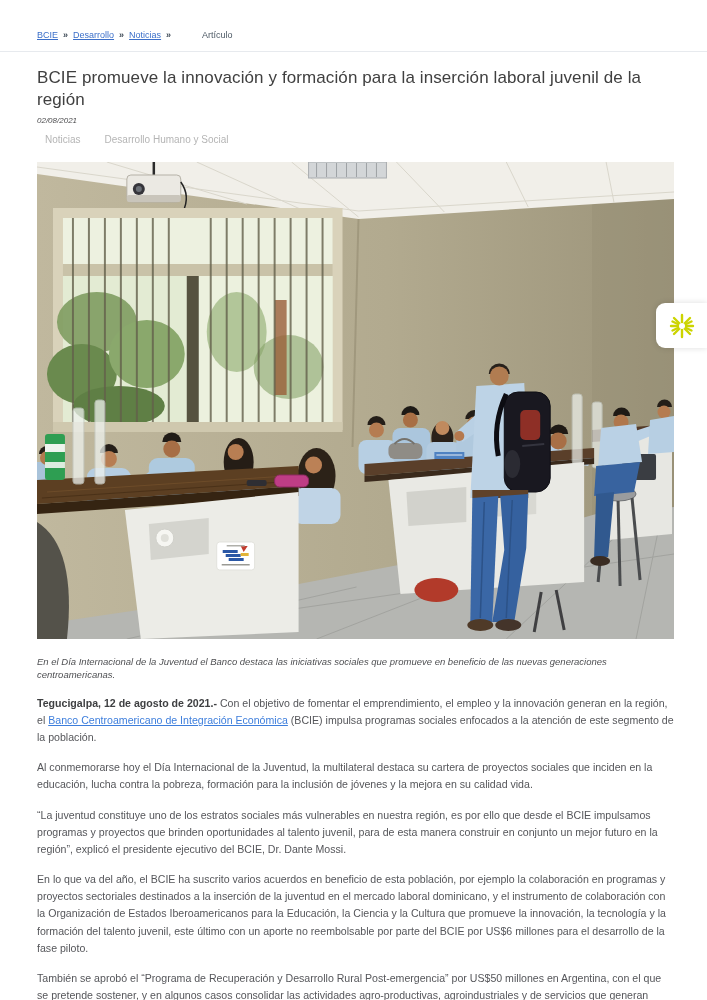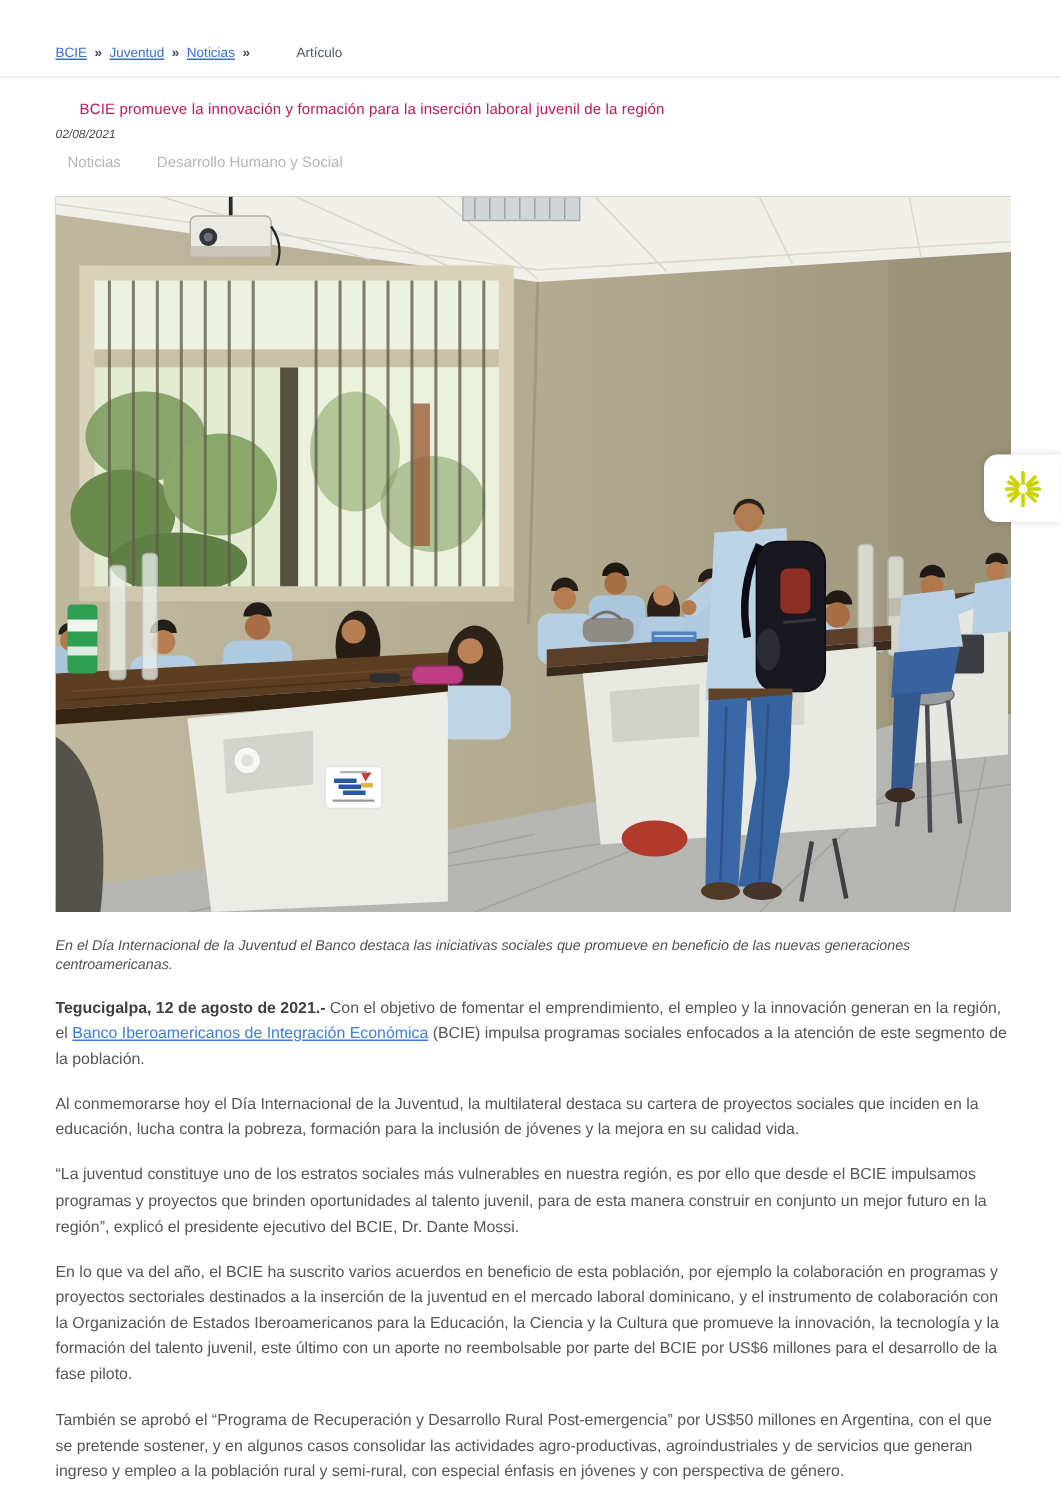--- a/index.html
+++ b/index.html
@@ -12,22 +12,22 @@
     position:relative;
     overflow:hidden;
   }
   .breadcrumb { padding:30px 37px 11px 37px; font-size:9px; color:#46525e; }
   .breadcrumb a { color:#3b6fc9; text-decoration:underline; cursor:pointer; }
   .breadcrumb .sep { margin:0 5px; color:#3e4a56; font-weight:bold; }
   .breadcrumb .current { color:#4e5a66;margin-left:26px; }
   .divider { border:none; border-top:1px solid #e7eaee; margin:0; }
   .content { padding:0 33px 0 37px; }
   h1.title {
-    font-size:10px; font-weight:400; color:#be185d;
-    margin:15px 0 5px 16px; letter-spacing:0.1px; line-height:1.3;
+    font-size:17px; font-weight:400; color:#404040;
+    margin:15px 0 5px 0; letter-spacing:0.1px; line-height:1.3;
   }
   .date { font-size:8px; font-style:italic; color:#4b4b4d; }
   .tags { margin:9px 0 0 8px; font-size:10px; color:#b5b5b5; display:flex; gap:24px; }
   .tags span { cursor:pointer; }
   figure { margin:17px 0 0 0; }
   .hero { width:637px; height:477px; background:#b7af95; overflow:hidden; line-height:0; }
   figcaption { font-size:9.5px; font-style:italic; color:#4f5053; margin-top:16px; line-height:1.4; }
   .para { font-size:10.6px; line-height:1.62; margin:13px 0; color:#55565a; }
   .para strong { color:#3f4042; }
   .body-link { color:#3d7edc; text-decoration:underline; cursor:pointer; }
@@ -35,21 +35,21 @@
     position:absolute; top:303px; right:0; width:51px; height:45px;
     background:#ffffff; border-radius:9px 0 0 9px;
     display:flex; align-items:center; justify-content:center;
     box-shadow:0 0 6px rgba(0,0,0,0.14); cursor:pointer;
   }
 </style>
 </head>
 <body>
 
 <nav class="breadcrumb">
-  <a href="#">BCIE</a><span class="sep">»</span><a href="#">Juventud</a><span class="sep">»</span><a href="#">Noticias</a><span class="sep">»</span><span class="current">Artículo</span>
+  <a href="#">BCIE</a><span class="sep">»</span><a href="#">Desarrollo</a><span class="sep">»</span><a href="#">Noticias</a><span class="sep">»</span><span class="current">Artículo</span>
 </nav>
 
 <hr class="divider">
 
 <main class="content">
   <h1 class="title">BCIE promueve la innovación y formación para la inserción laboral juvenil de la región</h1>
   <div class="date">02/08/2021</div>
   <div class="tags">
     <span>Noticias</span>
     <span>Desarrollo Humano y Social</span>
@@ -262,21 +262,21 @@
         <polygon points="464,334 492,332 490,386 478,460 456,460 468,388" fill="#35619f"></polygon>
         <line x1="448" y1="340" x2="444" y2="456" stroke="#2c5288" stroke-width="1.5"></line>
         <line x1="476" y1="338" x2="470" y2="456" stroke="#2c5288" stroke-width="1.5"></line>
         <ellipse cx="444" cy="463" rx="13" ry="6" fill="#4f3a28"></ellipse>
         <ellipse cx="472" cy="463" rx="13" ry="6" fill="#44342a"></ellipse>
       </svg>
     </div>
     <figcaption>En el Día Internacional de la Juventud el Banco destaca las iniciativas sociales que promueve en beneficio de las nuevas generaciones centroamericanas.</figcaption>
   </figure>
 
-  <p class="para"><strong>Tegucigalpa, 12 de agosto de 2021.-</strong><span> Con el objetivo de fomentar el emprendimiento, el empleo y la innovación generan en la región, el </span><a href="#" class="body-link">Banco Iberoamericanos de Integración Económica</a><span> (BCIE) impulsa programas sociales enfocados a la atención de este segmento de la población.</span></p>
+  <p class="para"><strong>Tegucigalpa, 12 de agosto de 2021.-</strong><span> Con el objetivo de fomentar el emprendimiento, el empleo y la innovación generan en la región, el </span><a href="#" class="body-link">Banco Centroamericano de Integración Económica</a><span> (BCIE) impulsa programas sociales enfocados a la atención de este segmento de la población.</span></p>
 
   <p class="para">Al conmemorarse hoy el Día Internacional de la Juventud, la multilateral destaca su cartera de proyectos sociales que inciden en la educación, lucha contra la pobreza, formación para la inclusión de jóvenes y la mejora en su calidad vida.</p>
   <p class="para">“La juventud constituye uno de los estratos sociales más vulnerables en nuestra región, es por ello que desde el BCIE impulsamos programas y proyectos que brinden oportunidades al talento juvenil, para de esta manera construir en conjunto un mejor futuro en la región”, explicó el presidente ejecutivo del BCIE, Dr. Dante Mossi.</p>
   <p class="para">En lo que va del año, el BCIE ha suscrito varios acuerdos en beneficio de esta población, por ejemplo la colaboración en programas y proyectos sectoriales destinados a la inserción de la juventud en el mercado laboral dominicano, y el instrumento de colaboración con la Organización de Estados Iberoamericanos para la Educación, la Ciencia y la Cultura que promueve la innovación, la tecnología y la formación del talento juvenil, este último con un aporte no reembolsable por parte del BCIE por US$6 millones para el desarrollo de la fase piloto.</p>
   <p class="para">También se aprobó el “Programa de Recuperación y Desarrollo Rural Post-emergencia” por US$50 millones en Argentina, con el que se pretende sostener, y en algunos casos consolidar las actividades agro-productivas, agroindustriales y de servicios que generan ingreso y empleo a la población rural y semi-rural, con especial énfasis en jóvenes y con perspectiva de género.</p>
 </main>
 
 <div class="a11y">
   <svg width="26" height="26" viewBox="0 0 26 26">
     <g stroke="#ccd400" stroke-width="2.4" stroke-linecap="round">

